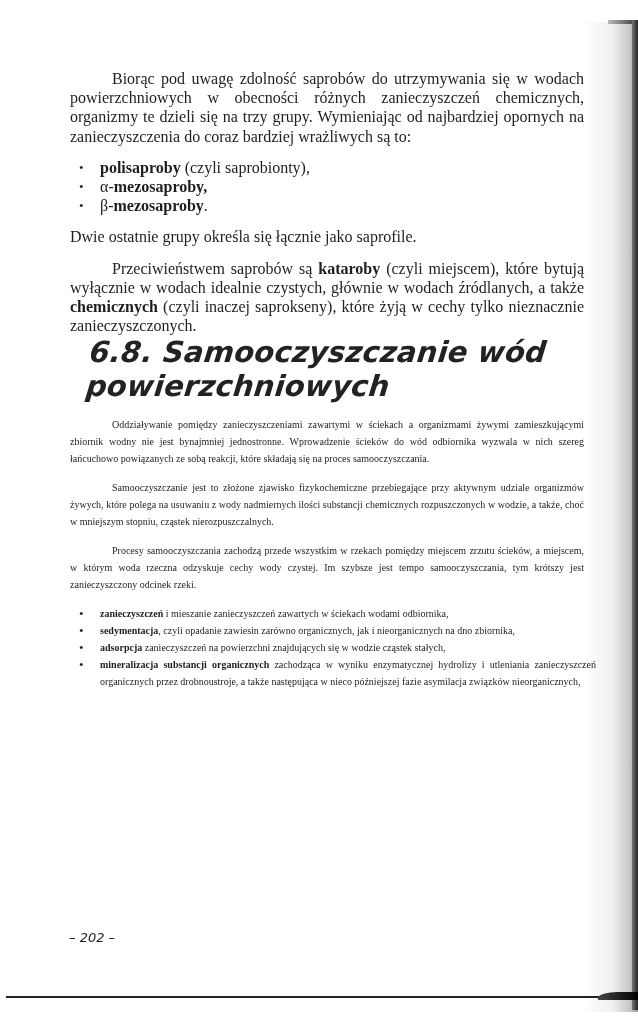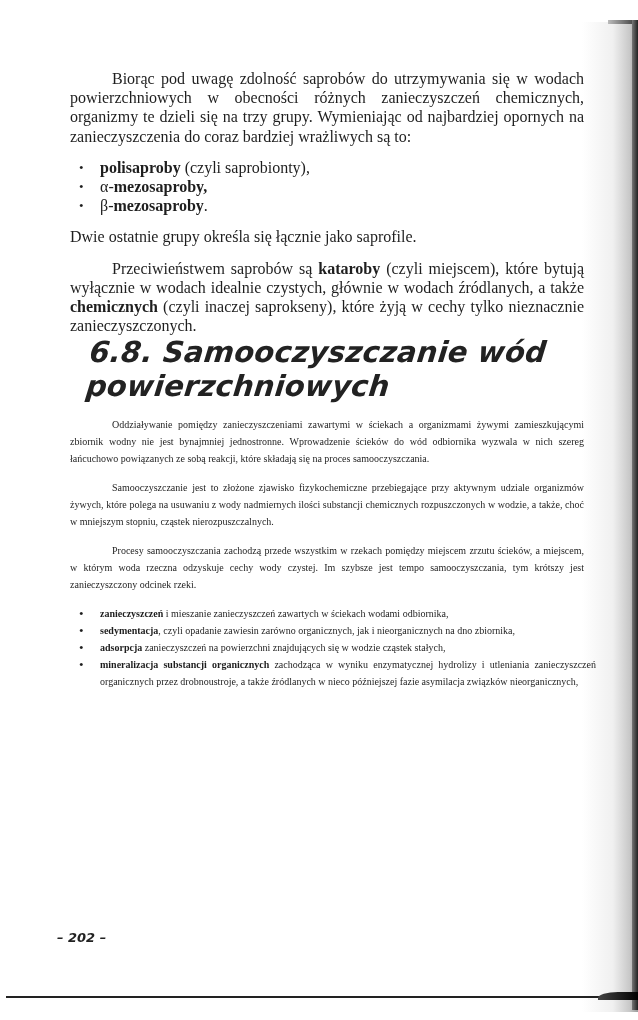--- a/index.html
+++ b/index.html
@@ -47,22 +47,22 @@
     position: absolute; left: 88px; top: 335px; width: 520px;
     font-family: "DejaVu Sans", sans-serif; font-style: italic; font-weight: bold;
     font-size: 29px; letter-spacing: 0.2px; color: #222;
     transform: skewX(-6deg);
   }
   .section2 {
     position: absolute; left: 58px; top: 404px; width: 538px;
     font-size: 10px; line-height: 17px;
   }
   .page-number {
-    position: absolute; left: 57px; top: 930px;
-    font-family: "DejaVu Sans", sans-serif; font-style: italic; font-size: 13px; color: #222; font-weight: bold;
+    position: absolute; left: 69px; top: 930px;
+    font-family: "DejaVu Sans", sans-serif; font-style: italic; font-size: 13px; color: #222;
   }
 </style>
 </head>
 <body>
 
 <div class="spine"></div>
 <div class="spine-top"></div>
 <div class="spine-edge"></div>
 
 <div class="content">
@@ -79,20 +79,20 @@
 <div class="heading">6.8. Samooczyszczanie wód powierzchniowych</div>
 
 <div class="section2">
   <p class="indent">Oddziaływanie pomiędzy zanieczyszczeniami zawartymi w ściekach a organizmami żywymi zamieszkującymi zbiornik wodny nie jest bynajmniej jednostronne. Wprowadzenie ścieków do wód odbiornika wyzwala w nich szereg łańcuchowo powiązanych ze sobą reakcji, które składają się na proces samooczyszczania.</p>
   <p class="indent">Samooczyszczanie jest to złożone zjawisko fizykochemiczne przebiegające przy aktywnym udziale organizmów żywych, które polega na usuwaniu z wody nadmiernych ilości substancji chemicznych rozpuszczonych w wodzie, a także, choć w mniejszym stopniu, cząstek nierozpuszczalnych.</p>
   <p class="indent">Procesy samooczyszczania zachodzą przede wszystkim w rzekach pomiędzy miejscem zrzutu ścieków, a miejscem, w którym woda rzeczna odzyskuje cechy wody czystej. Im szybsze jest tempo samooczyszczania, tym krótszy jest zanieczyszczony odcinek rzeki.</p>
   <ul class="bullets">
     <li><b>zanieczyszczeń</b><span> i mieszanie zanieczyszczeń zawartych w ściekach wodami odbiornika,</span></li>
     <li><b>sedymentacja</b><span>, czyli opadanie zawiesin zarówno organicznych, jak i nieorganicznych na dno zbiornika,</span></li>
     <li><b>adsorpcja</b><span> zanieczyszczeń na powierzchni znajdujących się w wodzie cząstek stałych,</span></li>
-    <li><b>mineralizacja substancji organicznych</b><span> zachodząca w wyniku enzymatycznej hydrolizy i utleniania zanieczyszczeń organicznych przez drobnoustroje, a także źródlanych w nieco późniejszej fazie asymilacja związków nieorganicznych,</span></li>
+    <li><b>mineralizacja substancji organicznych</b><span> zachodząca w wyniku enzymatycznej hydrolizy i utleniania zanieczyszczeń organicznych przez drobnoustroje, a także następująca w nieco późniejszej fazie asymilacja związków nieorganicznych,</span></li>
   </ul>
 </div>
 
 <div class="page-number">– 202 –</div>
 
 <div class="bottom-rule"></div>
 <div class="bottom-rule-right"></div>
 
 </body></html>

